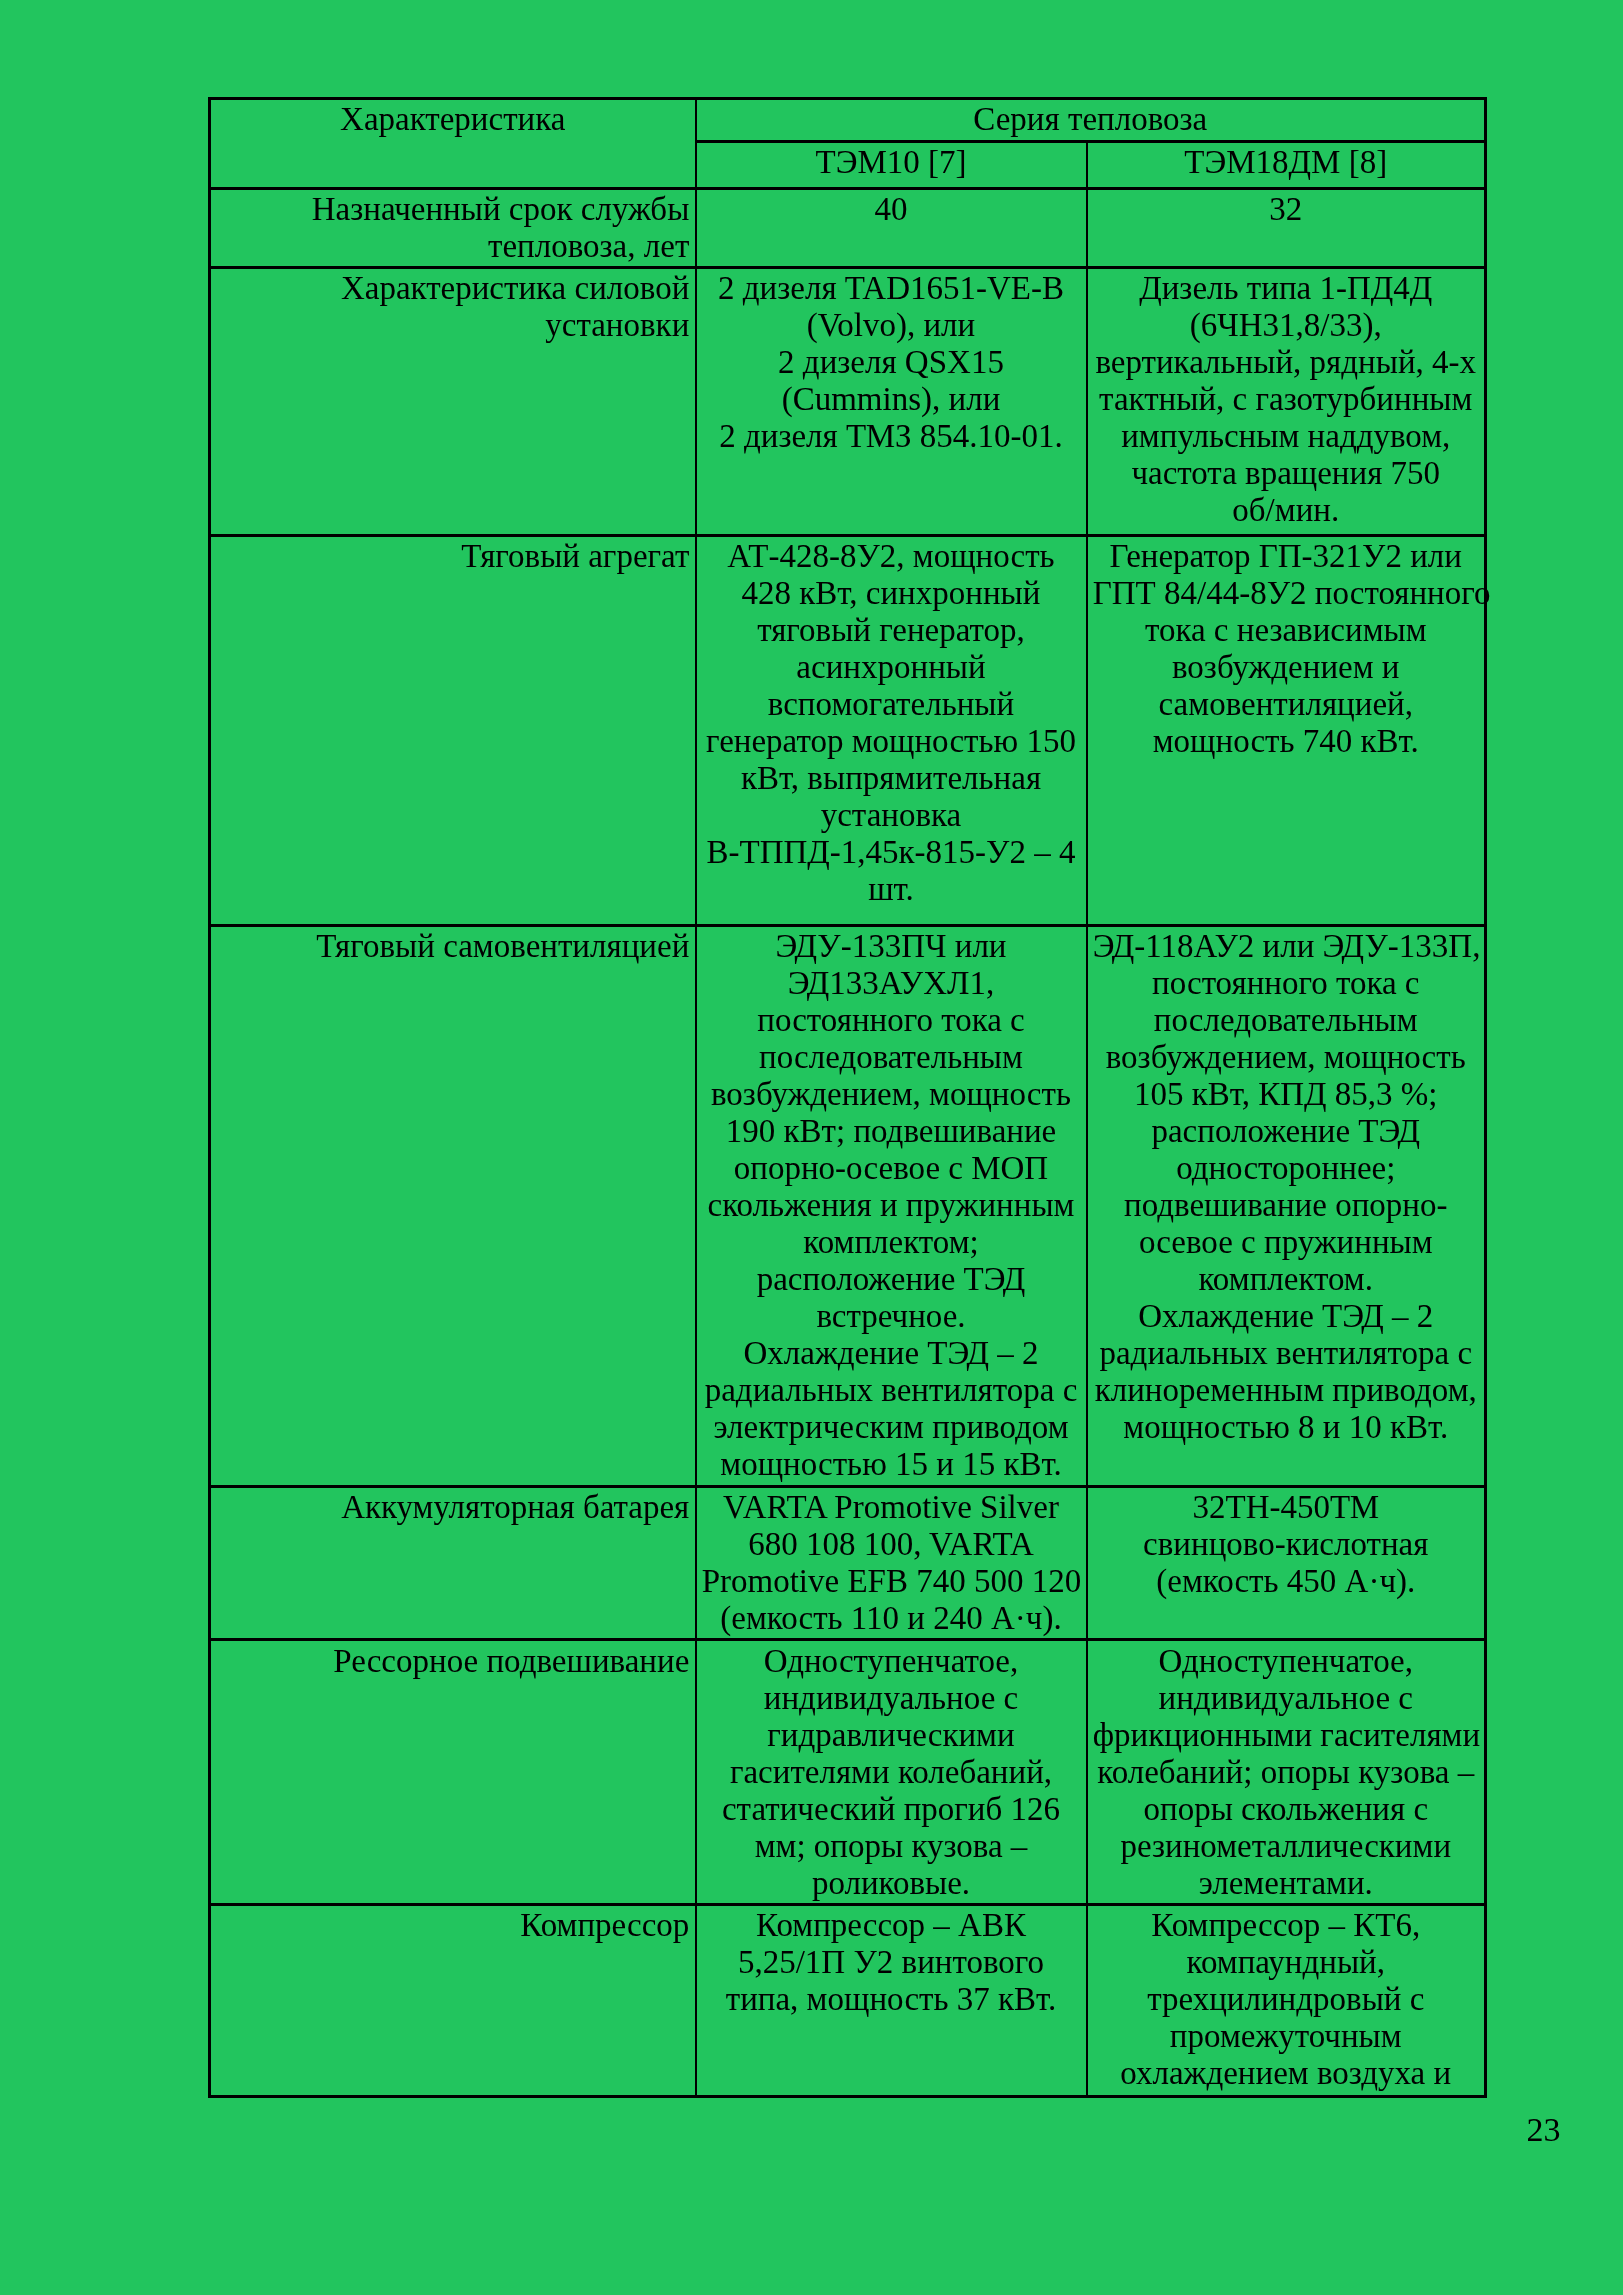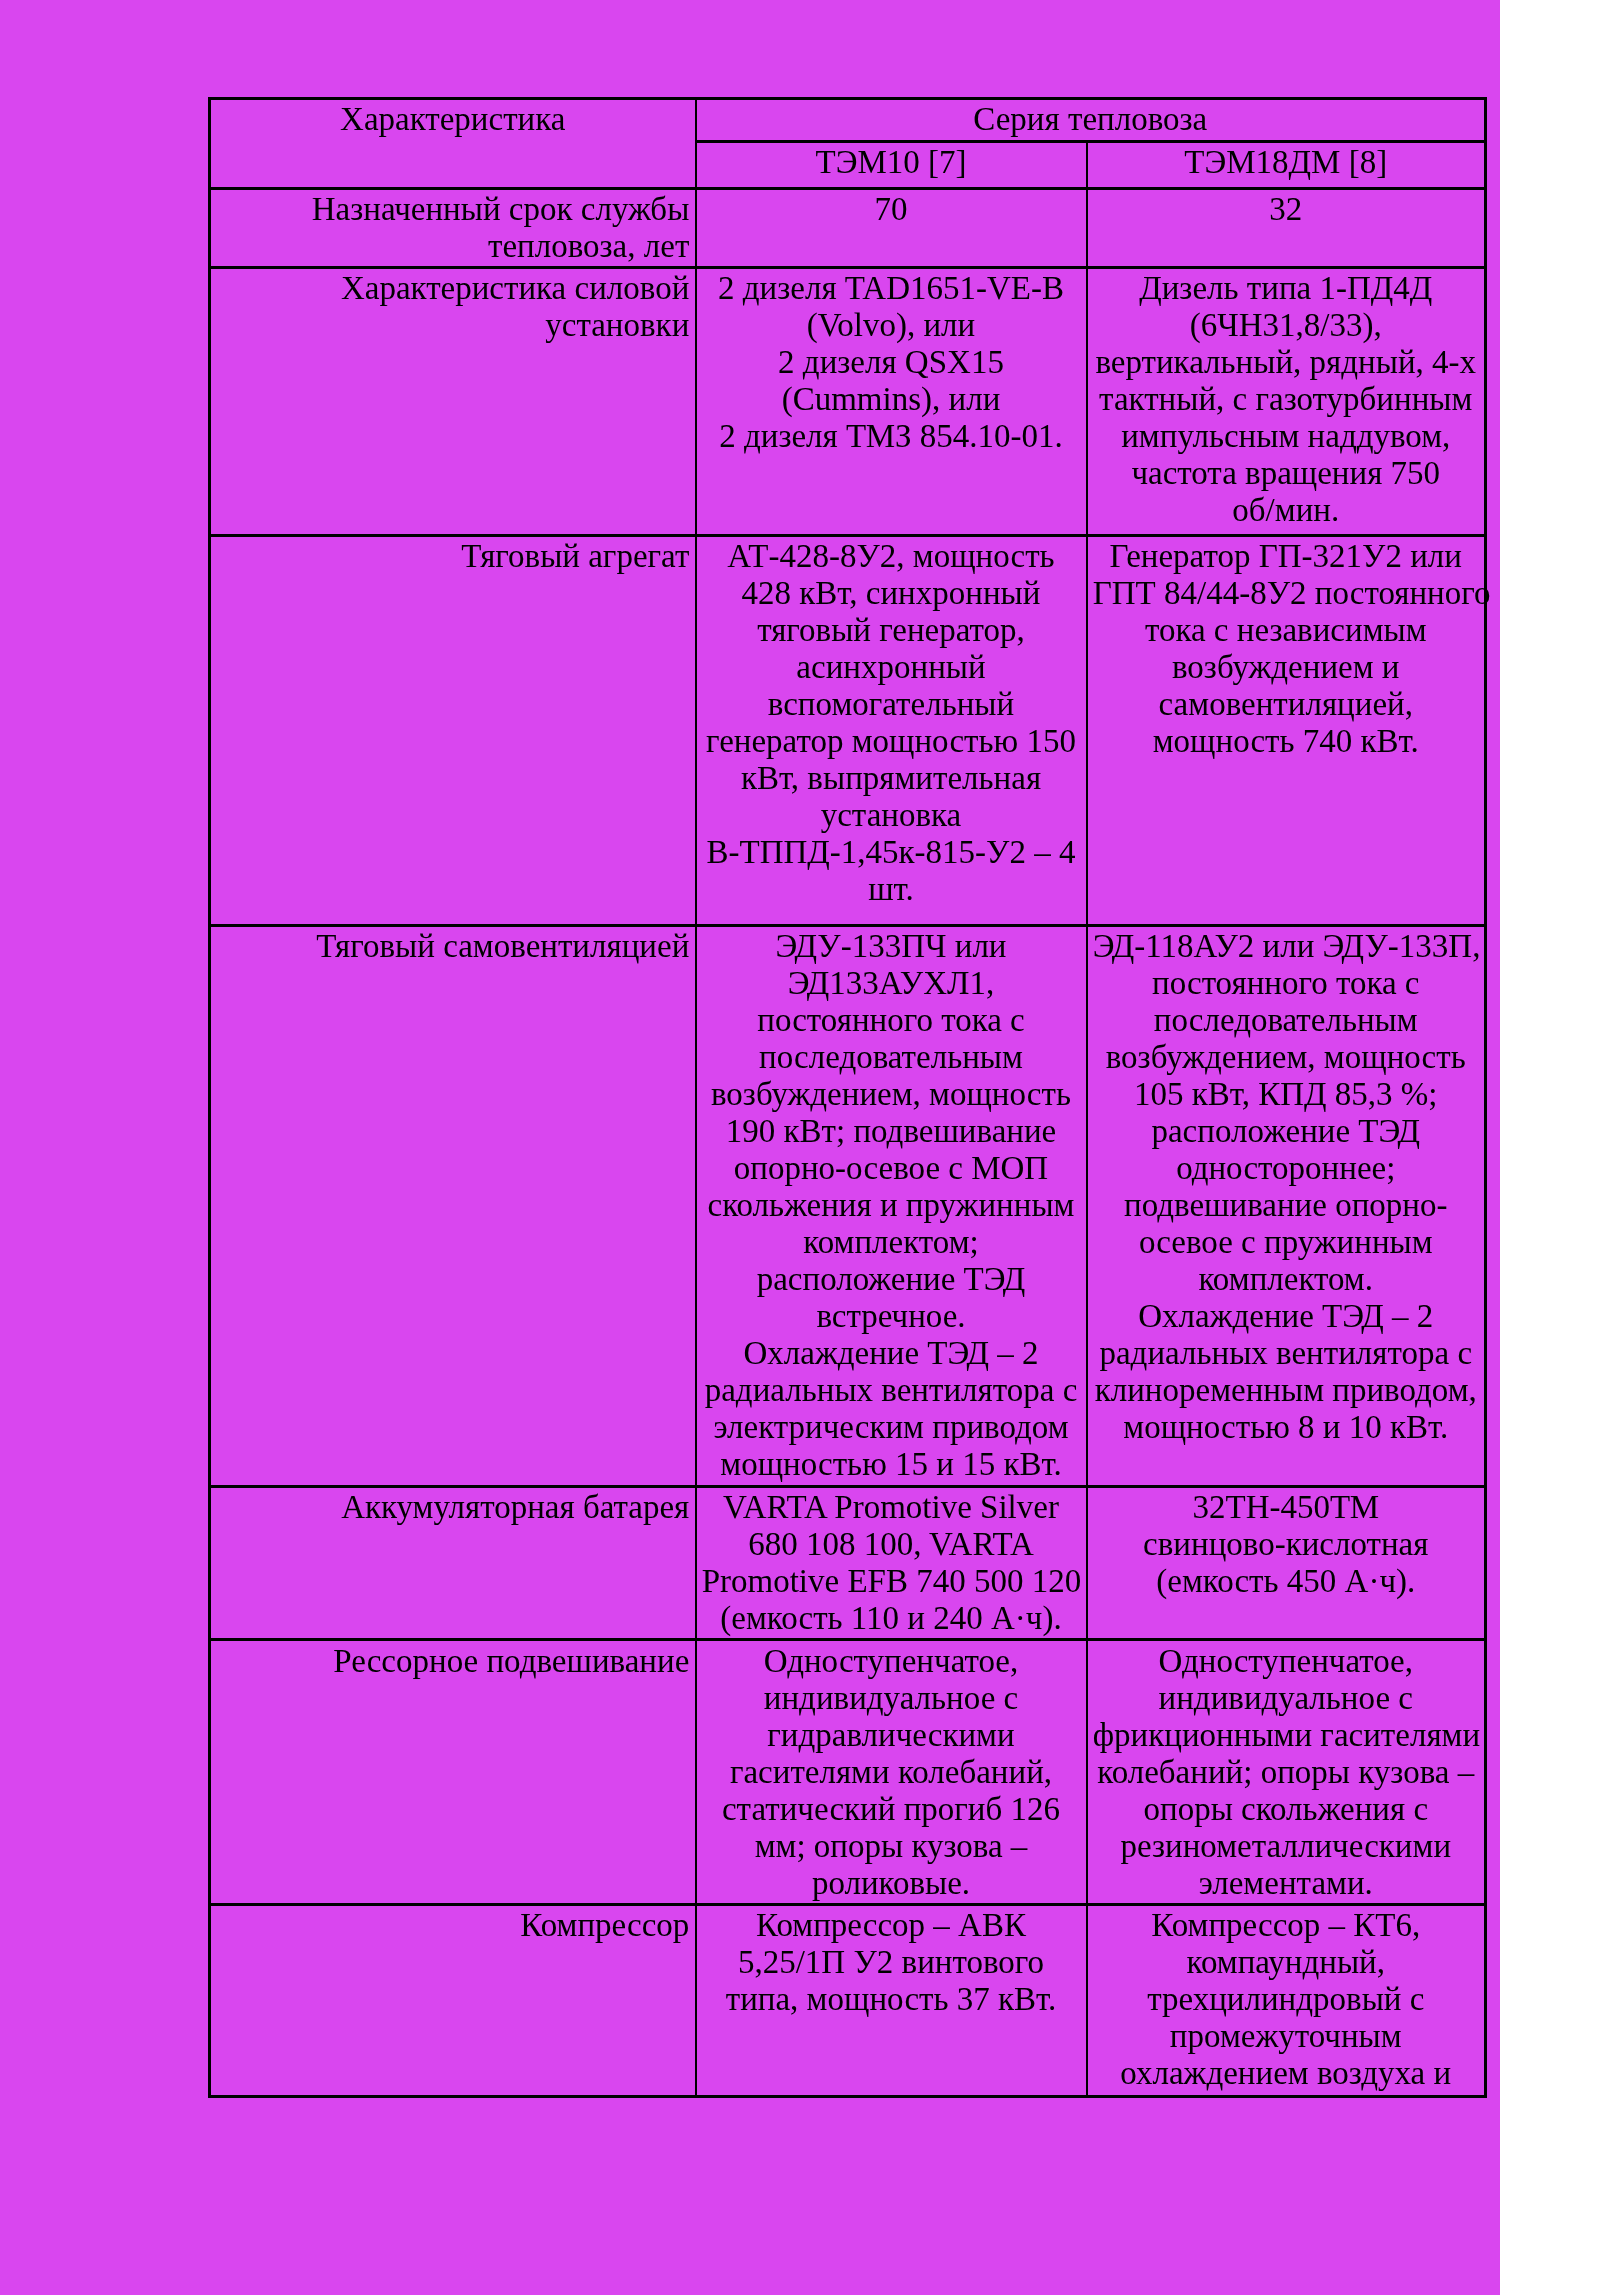--- a/index.html
+++ b/index.html
@@ -2,23 +2,23 @@
 <html style="font-size:10.5px"><head>
 <meta charset="utf-8">
 <style>
   html, body {
     margin: 0;
     padding: 0;
     background: #ffffff;
   }
   #page {
     position: relative;
-    width: 1500px;
+    width: 1623px;
     height: 2295px;
-    background: #d946ef;
+    background: #22c55e;
     font-family: "Liberation Serif", "DejaVu Serif", serif;
     color: #000000;
     overflow: hidden;
   }
   table.cmp {
     position: absolute;
     left: 208px;
     top: 97px;
     width: 1276px;
     border-collapse: collapse;
@@ -77,21 +77,21 @@
         <td colspan="2" class="ctr vmid pre">Серия тепловоза</td>
       </tr>
       <tr class="r-ser">
         <td class="ctr vmid pre">ТЭМ10 [7]</td>
         <td class="ctr vmid pre">ТЭМ18ДМ [8]</td>
       </tr>
 
       <tr class="r1">
         <td class="lft pre">Назначенный срок службы
 тепловоза, лет</td>
-        <td class="ctr vmid pre">70</td>
+        <td class="ctr vmid pre">40</td>
         <td class="ctr vmid pre">32</td>
       </tr>
 
       <tr class="r2">
         <td class="lft pre">Характеристика силовой
 установки</td>
         <td class="ctr pre">2 дизеля TAD1651-VE-B
 (Volvo), или
 2 дизеля QSX15
 (Cummins), или

